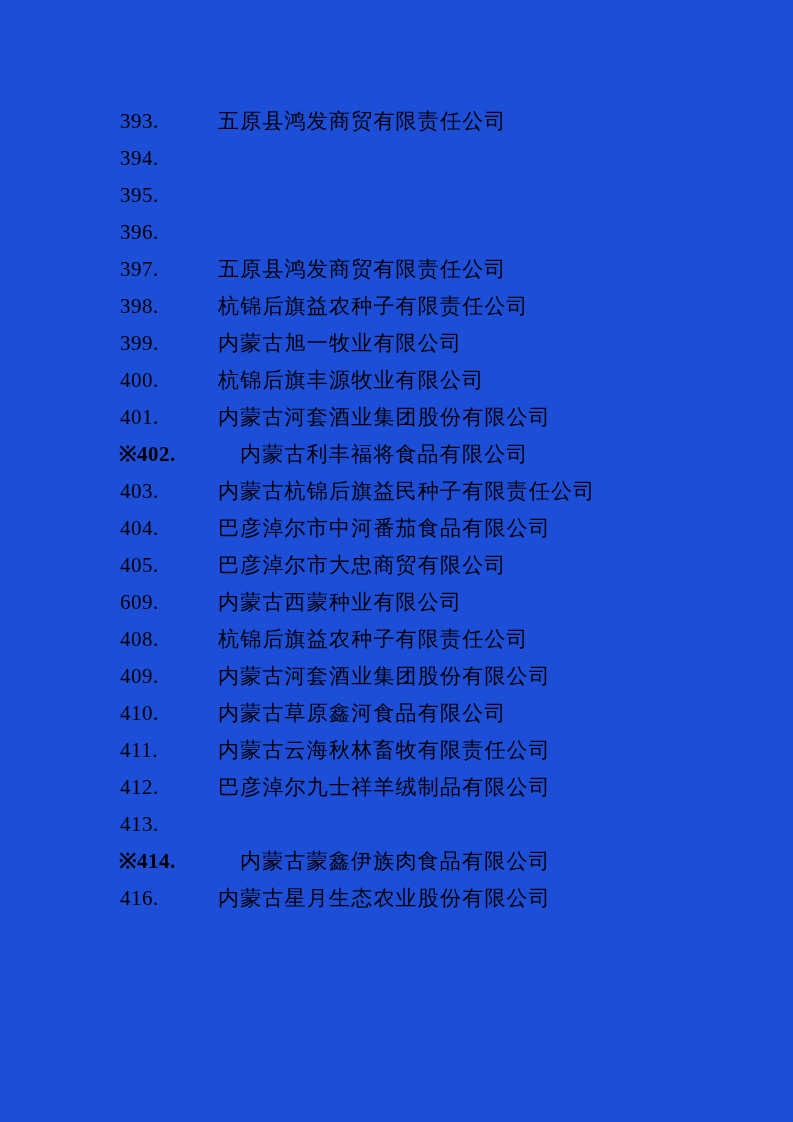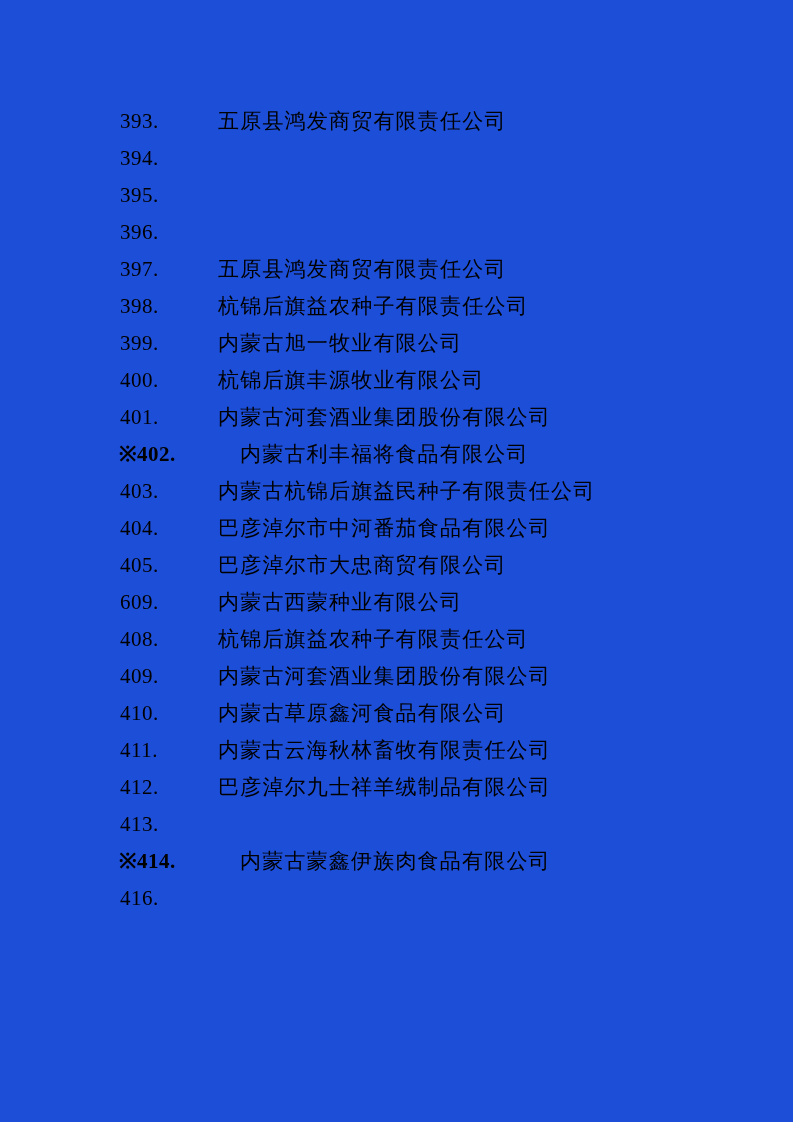--- a/index.html
+++ b/index.html
@@ -148,15 +148,16 @@
   </li>
 
   <li class="row starred">
     <span class="marker">※414.</span>
     <span class="company-name">内蒙古蒙鑫伊族肉食品有限公司</span>
   </li>
 
 
   <li class="row">
     <span class="marker">416.</span>
+    <span class="company-name">内蒙古星月生态农业股份有限公司</span>
   </li>
 </ol>
 </div>
 
 </body></html>

